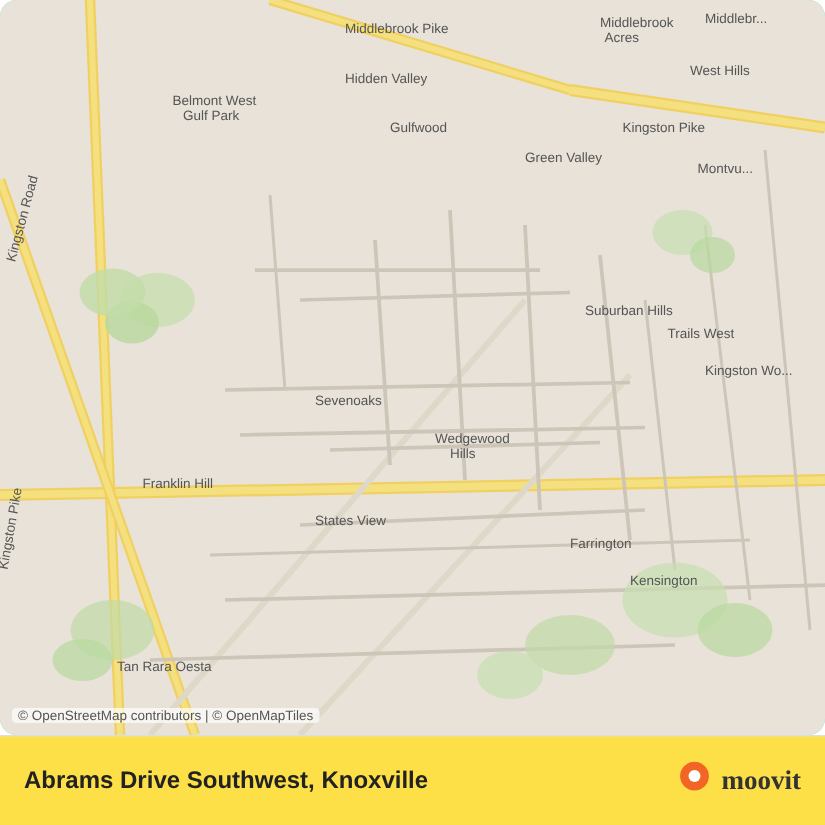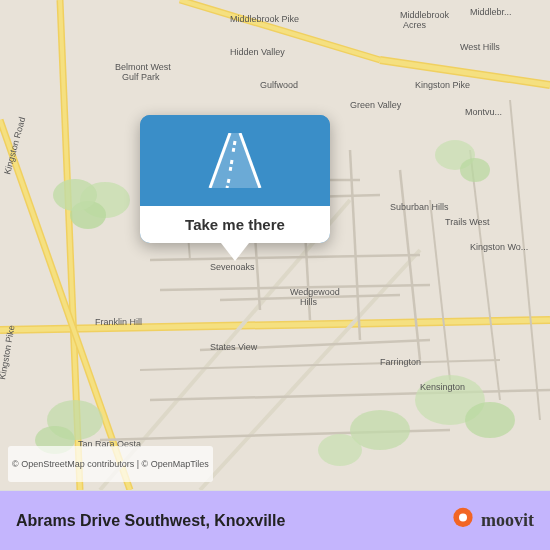--- a/index.html
+++ b/index.html
@@ -10,35 +10,36 @@
       font-family: Arial, sans-serif;
       position: relative;
     }
 
     #map-container {
       width: 550px;
       height: 490px;
       position: relative;
       background-color: #5eead4;
       overflow: hidden;
+      border-radius: 11px;
     }
 
     
     .map-bg {
       width: 100%;
       height: 100%;
       position: absolute;
       top: 0; left: 0;
     }
 
     
     #bottom-bar {
       width: 550px;
       height: 60px;
-      background: #c4b5fd;
+      background: #fde047;
       display: flex;
       align-items: center;
       justify-content: space-between;
       padding: 0 16px;
       border-top: 1px solid #ddd;
     }
 
     #bottom-text {
       display: flex;
       flex-direction: column;
@@ -114,21 +115,21 @@
       transform: translateX(-50%);
     }
 
     .attribution {
       position: absolute;
       bottom: 8px;
       left: 8px;
       font-size: 9px;
       color: #555;
       background: rgba(255,255,255,0.7);
-      padding: 13px 4px;
+      padding: 0 4px;
       border-radius: 3px;
     }
   </style>
 </head>
 <body>
 
 <div id="map-container">
 
   <svg class="map-bg" viewBox="0 0 550 490" xmlns="http://www.w3.org/2000/svg">
 
@@ -209,39 +210,20 @@
     <text x="300" y="305" font-size="9" fill="#555" font-family="Arial">Hills</text>
     <text x="95" y="325" font-size="9" fill="#555" font-family="Arial">Franklin Hill</text>
     <text x="210" y="350" font-size="9" fill="#555" font-family="Arial">States View</text>
 
     <text x="5" y="380" font-size="9" fill="#555" font-family="Arial" transform="rotate(-80,5,380)">Kingston Pike</text>
     <text x="78" y="447" font-size="9" fill="#555" font-family="Arial">Tan Rara Oesta</text>
     <text x="380" y="365" font-size="9" fill="#555" font-family="Arial">Farrington</text>
     <text x="420" y="390" font-size="9" fill="#555" font-family="Arial">Kensington</text>
   </svg>
 
-  <div id="popup-card">
-    <div id="popup-card-inner">
-      
-      <svg width="80" height="55" viewBox="0 0 80 55">
-
-        <polygon points="15,55 35,0 45,0 65,55" fill="rgba(255,255,255,0.25)"></polygon>
-
-        <line x1="40" y1="8" x2="38" y2="20" stroke="white" stroke-width="3" stroke-dasharray="4,3"></line>
-        <line x1="37" y1="27" x2="35" y2="39" stroke="white" stroke-width="3" stroke-dasharray="4,3"></line>
-        <line x1="34" y1="46" x2="32" y2="55" stroke="white" stroke-width="3" stroke-dasharray="4,3"></line>
-
-        <line x1="15" y1="55" x2="35" y2="0" stroke="white" stroke-width="3"></line>
-
-        <line x1="65" y1="55" x2="45" y2="0" stroke="white" stroke-width="3"></line>
-      </svg>
-    </div>
-    <button id="take-me-btn">Take me there</button>
-    <div id="popup-tail"></div>
-  </div>
 
   <div class="attribution">© OpenStreetMap contributors | © OpenMapTiles</div>
 </div>
 
 <div id="bottom-bar">
   <div id="bottom-text">
     <span id="location-name">Abrams Drive Southwest, Knoxville</span>
   </div>
   <div class="moovit-logo">
 

